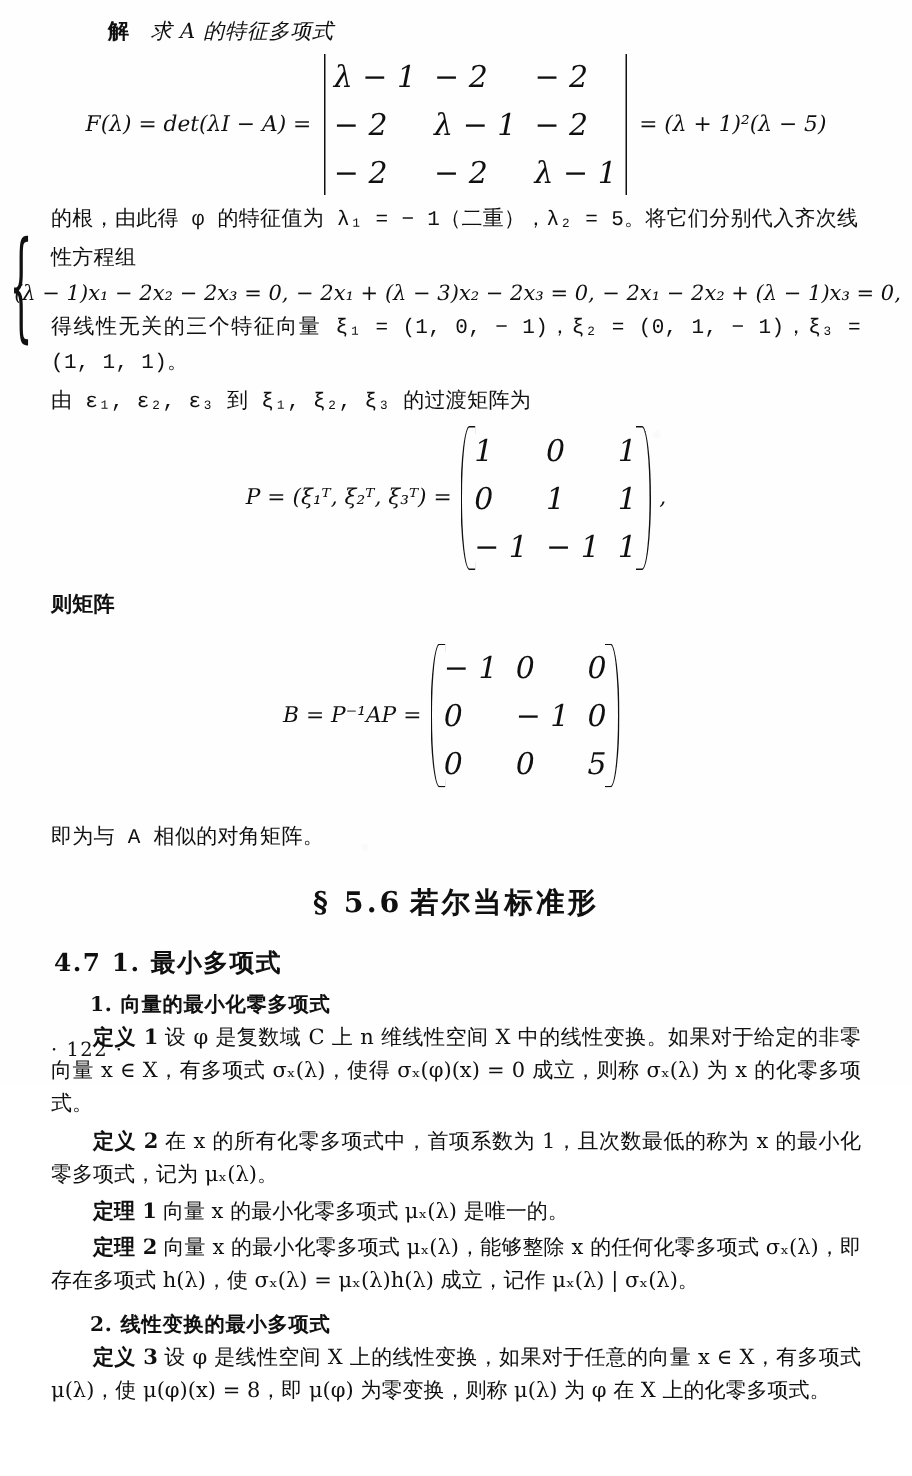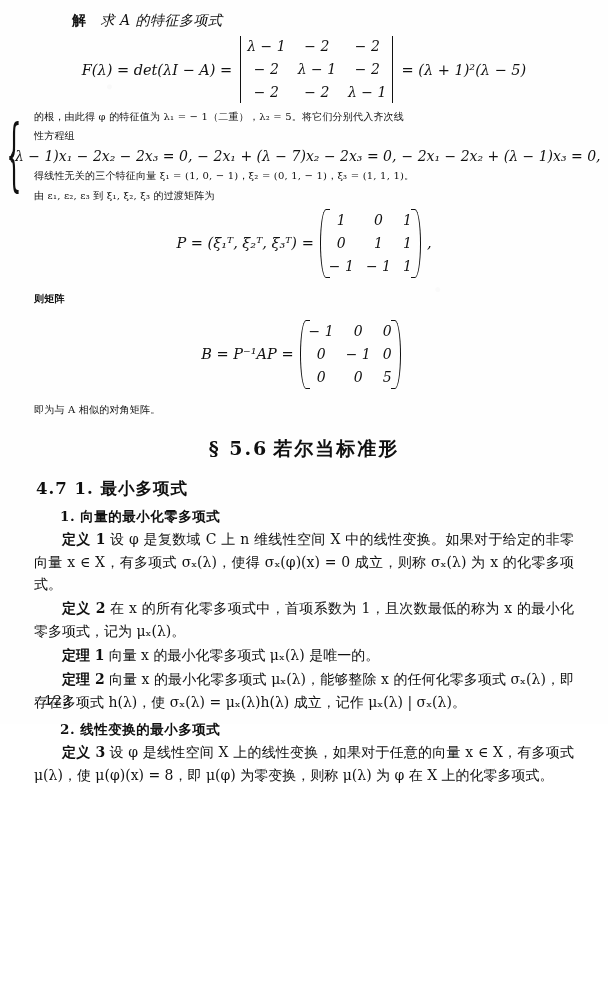--- a/index.html
+++ b/index.html
@@ -30,25 +30,26 @@
   }
   .content {
     position: absolute;
     left: 34px;
     top: 12px;
     width: 540px;
   }
 
   
   .para {
-    font-size: 10px;
+    font-size: 14px;
     line-height: 1.62;
     letter-spacing: 0.2px;
     text-align: justify;
     margin: 3px 0;
+    font-family: Liberation Mono, monospace;
   }
   .b { font-weight: bold; }
   .it { font-style: italic; }
 
   
   .solve-line {
     font-size: 14px;
     margin: 0 0 6px 38px;
     letter-spacing: 0.5px;
   }
@@ -74,23 +75,22 @@
     display: inline-flex;
     align-items: stretch;
     position: relative;
     padding: 0 9px;
     margin: 0 2px;
   }
   .matrix .cells {
     display: grid;
     row-gap: 2px;
     column-gap: 12px;
-    text-align: center;
     font-style: italic;
-    font-size: 14px;
+    font-size: 20px;
     line-height: 1.5;
   }
   .matrix.det::before, .matrix.det::after {
     content: "";
     position: absolute;
     top: 0; bottom: 0;
     width: 1px;
     background: #111;
   }
   .matrix.det::before { left: 2px; }
@@ -213,21 +213,21 @@
       </div>
     </div>
 
     <div class="para">的根，由此得 φ 的特征值为 λ₁ = − 1（二重），λ₂ = 5。将它们分别代入齐次线</div>
     <div class="para">性方程组</div>
 
     <div class="system">
       <div class="brace"></div>
       <div class="lines">
         <div>(λ − 1)x₁ − 2x₂ − 2x₃ = 0,</div>
-        <div>− 2x₁ + (λ − 7)x₂ − 2x₃ = 0,</div>
+        <div>− 2x₁ + (λ − 3)x₂ − 2x₃ = 0,</div>
         <div>− 2x₁ − 2x₂ + (λ − 1)x₃ = 0,</div>
       </div>
     </div>
 
     <div class="para">得线性无关的三个特征向量 ξ₁ = (1, 0, − 1)，ξ₂ = (0, 1, − 1)，ξ₃ = (1, 1, 1)。</div>
     <div class="para">由 ε₁, ε₂, ε₃ 到 ξ₁, ξ₂, ξ₃ 的过渡矩阵为</div>
 
     <div class="display">
       <div class="eqrow">
         <span class="lhs">P = (ξ₁ᵀ, ξ₂ᵀ, ξ₃ᵀ) =</span>
@@ -263,21 +263,21 @@
             <span>0</span>
             <span>0</span>
             <span>0</span>
             <span>5</span>
           </span>
         </span>
         <span class="lhs"></span>
       </div>
     </div>
 
-    <div class="para" style="margin-top:14px">即为与 A 相似的对角矩阵。</div>
+    <div class="para" style="margin-top:24px">即为与 A 相似的对角矩阵。</div>
 
     <div class="section-title">
       <span class="num">§ 5.6</span><span>若尔当标准形</span>
     </div>
 
     <div class="sub-title">4.7 1. 最小多项式</div>
 
     <div class="subsub">1. 向量的最小化零多项式</div>
 
     <div class="def-para">

